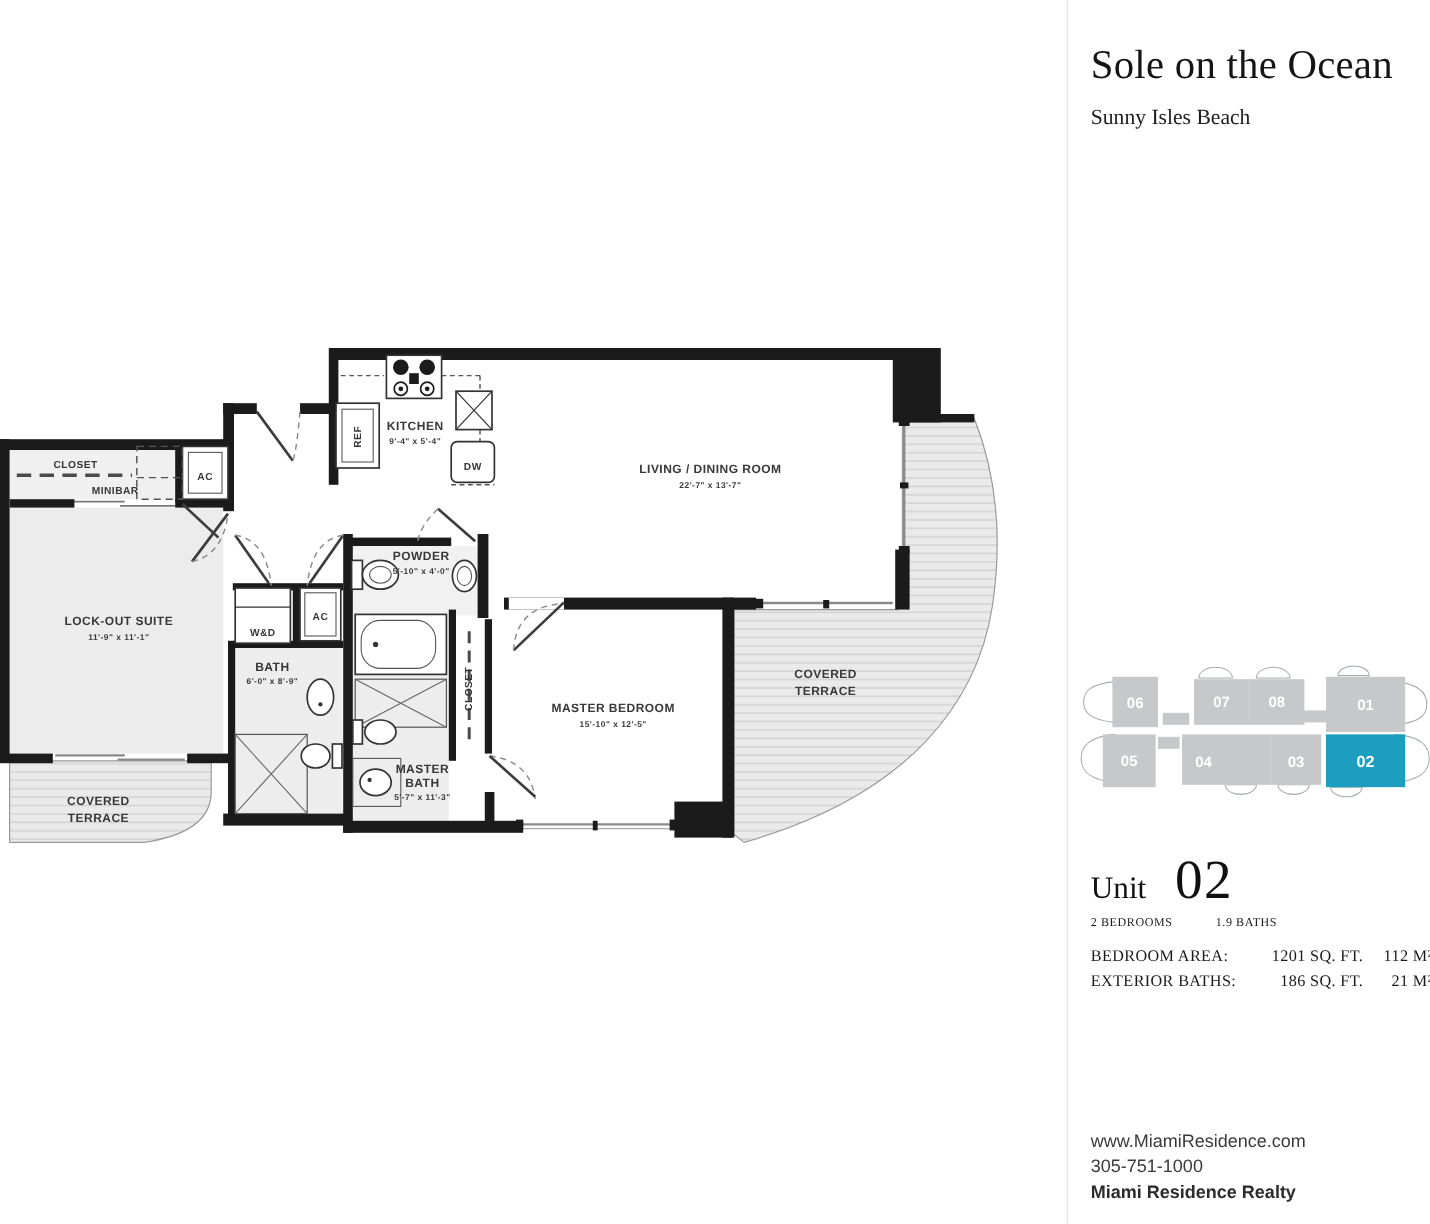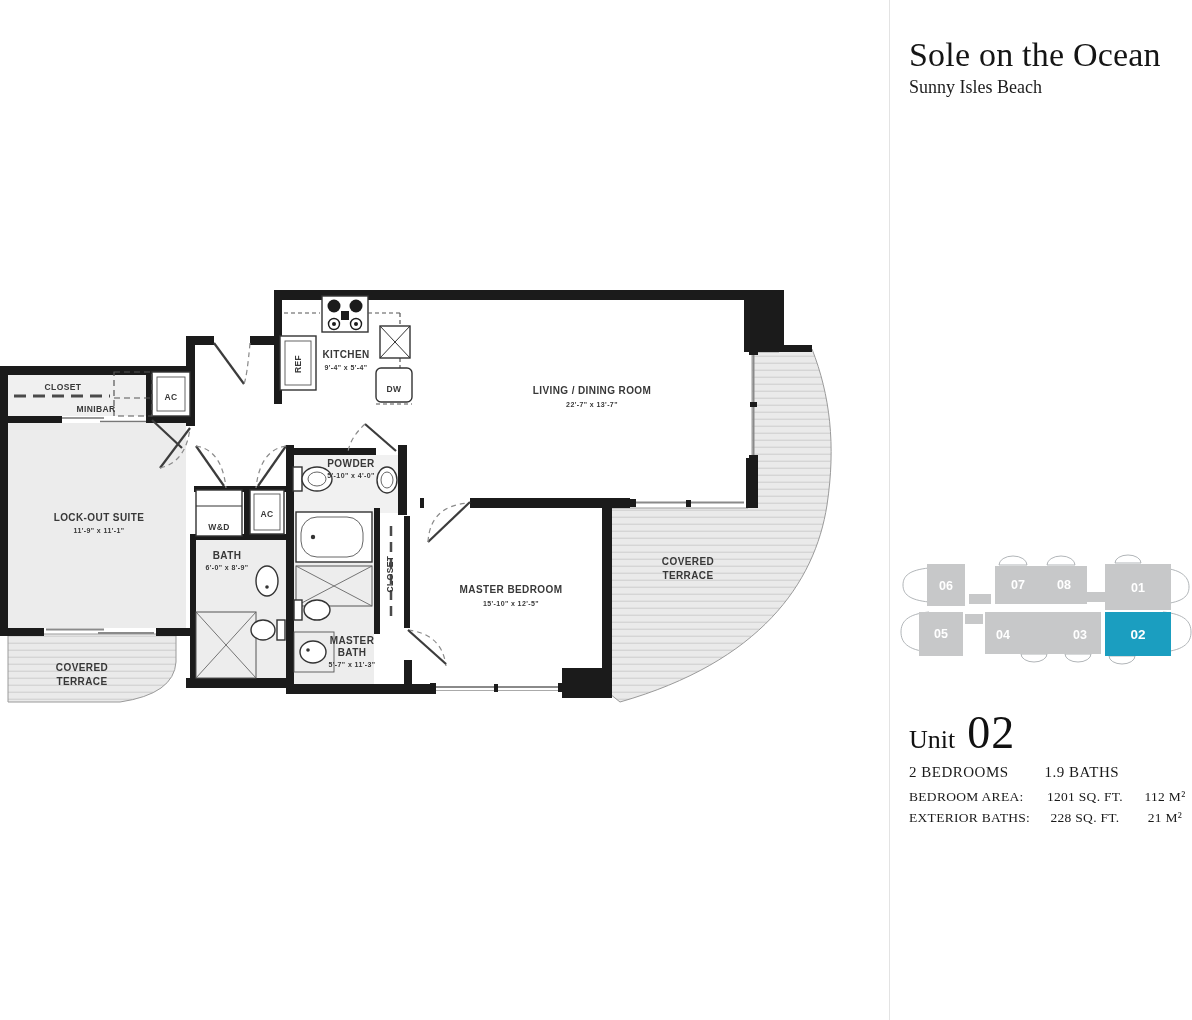--- a/index.html
+++ b/index.html
@@ -5,35 +5,35 @@
   html,body{margin:0;padding:0;background:#fff;}
   .page{position:relative;width:1192px;height:1020px;background:#ffffff;overflow:hidden;
         font-family:"Liberation Sans",sans-serif;}
   
   .right-panel{position:absolute;left:889px;top:0;width:302px;height:1020px;
                border-left:1px solid #e3e3e3;box-sizing:border-box;}
   .brand{position:absolute;left:19px;top:36px;}
   .brand-title{font-family:"Liberation Serif","DejaVu Serif",serif;font-size:34px;
                color:#151515;line-height:38px;letter-spacing:.2px;}
   .brand-sub{font-family:"Liberation Serif","DejaVu Serif",serif;font-size:18px;
-             color:#1c1c1c;margin-top:3px;}
+             color:#1c1c1c;margin-top:13px;}
   .keyplan{position:absolute;left:9px;top:552px;}
   .keyplan text{font-family:"Liberation Sans",sans-serif;font-weight:bold;fill:#ffffff;}
-  .unit-head{position:absolute;left:19px;top:706px;display:flex;align-items:baseline;gap:12px;
+  .unit-head{position:absolute;left:19px;top:706px;display:flex;align-items:baseline;gap:24px;
              font-family:"Liberation Serif","DejaVu Serif",serif;color:#111;}
   .unit-word{font-size:26px;}
   .unit-num{font-size:46px;letter-spacing:1px;}
   .unit-specs{position:absolute;left:19px;top:764px;display:flex;gap:36px;
-              font-family:"Liberation Serif","DejaVu Serif",serif;font-size:15px;
+              font-family:"Liberation Serif","DejaVu Serif",serif;font-size:10px;
               color:#1a1a1a;letter-spacing:.5px;}
   .area-table{position:absolute;left:19px;top:789px;display:grid;
               grid-template-columns:125px 102px 58px;row-gap:5px;
               font-family:"Liberation Serif","DejaVu Serif",serif;font-size:13.5px;
               color:#1a1a1a;letter-spacing:.3px;}
-  .area-table .num{text-align:center;}
+  .area-table .num{text-align:right;}
   .contact{position:absolute;left:19px;top:941px;font-size:15px;color:#3a3a3a;line-height:21px;}
   .contact .bold{font-weight:bold;color:#2b2b2b;}
   
   .plan{position:absolute;left:0;top:0;}
   .plan text{font-family:"Liberation Sans",sans-serif;font-weight:bold;fill:#383838;
              letter-spacing:.4px;}
   .rname{font-size:10px;}
   .rname-s{font-size:8.5px;}
   .rdims{font-size:7px;letter-spacing:.2px;}
   .wall{fill:#1b1b1b;}
@@ -305,19 +305,24 @@
     <div class="unit-specs">
       <span>2 BEDROOMS</span>
       <span>1.9 BATHS</span>
     </div>
 
     <div class="area-table">
       <span>BEDROOM AREA:</span>
       <span class="num">1201 SQ. FT.</span>
       <span class="num">112 M²</span>
       <span>EXTERIOR BATHS:</span>
-      <span class="num">228 SQ. FT.</span>
+      <span class="num">186 SQ. FT.</span>
       <span class="num">21 M²</span>
     </div>
 
+    <div class="contact">
+      <div>www.MiamiResidence.com</div>
+      <div>305-751-1000</div>
+      <div class="bold">Miami Residence Realty</div>
+    </div>
   </div>
 
 </div>
 
 </body></html>

